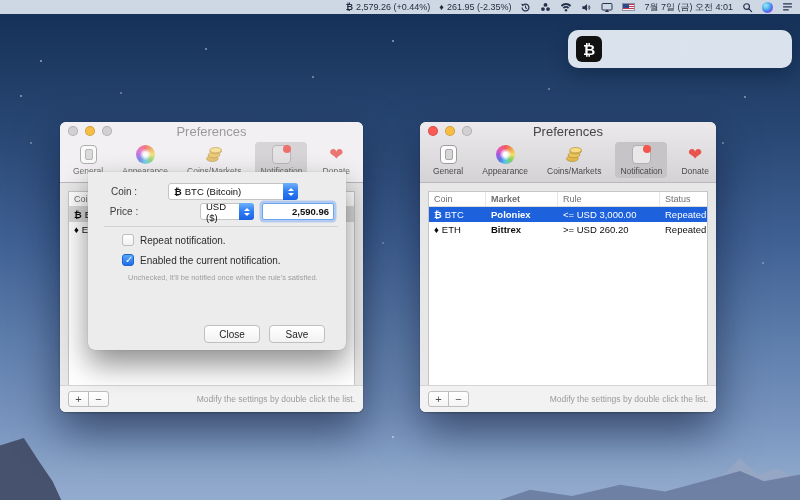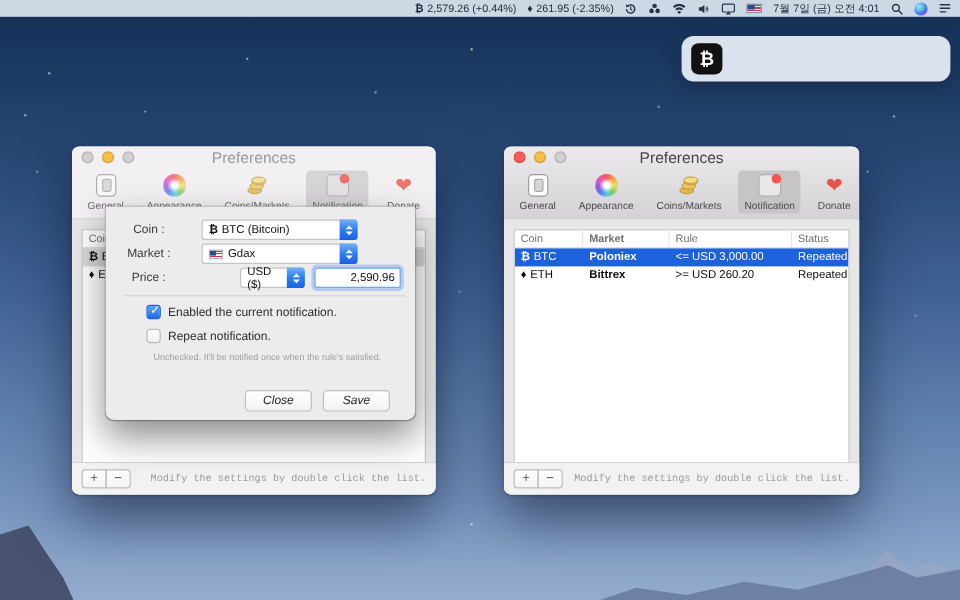--- a/index.html
+++ b/index.html
@@ -97,50 +97,50 @@
   .win-right .trow.selected { background:#1d61dd; color:#fff; }
   .win-left  .trow.selected { background:#d9d9d9; }
 
   .bottombar { position:absolute; left:0; right:0; bottom:0; height:27px; background:#f2f2f2;
     border-top:1px solid #d4d4d4; border-radius:0 0 6px 6px; display:flex; align-items:center; padding:0 8px; }
   .seg { display:flex; }
   .segbtn { width:21px; height:16px; background:linear-gradient(#fff,#f4f4f4); border:1px solid #bdbdbd;
     display:flex; align-items:center; justify-content:center; font-size:11px; color:#4e4e4e; }
   .segbtn:first-child { border-radius:3px 0 0 3px; }
   .segbtn:last-child { border-radius:0 3px 3px 0; margin-left:-1px; }
-  .hint { margin-left:auto; font-size:8.5px; color:#9b9b9b;font-family:Liberation Mono, monospace; }
+  .hint { margin-left:auto; font-size:8.5px; color:#9b9b9b; }
 
   
   .sheet { position:absolute; left:28px; top:50px; width:258px; height:178px; background:#ececec;
     border-radius:0 0 7px 7px; box-shadow:0 14px 30px rgba(0,0,0,.45), 0 0 1px rgba(0,0,0,.35);
     padding-top:11px; z-index:5; }
   .frow { display:flex; align-items:center; height:17px; margin-bottom:3px; }
   .flabel { width:72px; text-align:center; margin-right:8px; font-size:10px; color:#3a3a3a; flex:0 0 auto; }
   .popup { position:relative; height:17px; width:130px; background:#fff; border:1px solid #c4c4c4; border-radius:3px;
     display:flex; align-items:center; padding:0 18px 0 5px; font-size:9.5px; color:#101010; }
   .popup-sm { width:54px;margin-left:32px; }
   .stepper { position:absolute; right:-1px; top:-1px; bottom:-1px; width:15px; border-radius:0 3px 3px 0;
     background:linear-gradient(#6fb2fa,#2f7ef2 48%,#1a62e6); display:flex; flex-direction:column;
     align-items:center; justify-content:center; gap:2px; }
   .arr-up { width:0; height:0; border-left:3px solid transparent; border-right:3px solid transparent; border-bottom:3.5px solid #fff; }
   .arr-dn { width:0; height:0; border-left:3px solid transparent; border-right:3px solid transparent; border-top:3.5px solid #fff; }
   .mini-flag { width:12px; height:8px; margin-right:4px; position:relative; flex:0 0 auto;
     background:repeating-linear-gradient(180deg,#c7344a 0 1px,#f4f4f4 1px 2px); border:0.5px solid #b6b6b6; }
   .mini-flag::after { content:""; position:absolute; left:0; top:0; width:5px; height:4px; background:#2c4a8c; }
   .pricefield { width:72px; height:17px; margin-left:8px; background:#fff; border:1px solid #6aa5f0; border-radius:2px;
     box-shadow:0 0 0 2.5px rgba(110,160,245,.45); font-size:9.5px; text-align:right; padding:0 4px;
-    color:#101010; font-family:inherit; }
+    color:#101010; font-family:inherit;font-weight:bold; }
   .divider { height:1px; background:#d3d3d3; margin:6px 8px 7px 16px; }
   .chkrow { display:flex; align-items:center; gap:6px; margin:0 0 8px 34px; font-size:10px; color:#2c2c2c; }
   .chk { width:12px; height:12px; border-radius:3px; border:1px solid #bdbdbd; background:linear-gradient(#fff,#f1f1f1);
     position:relative; flex:0 0 auto; }
   .chk.checked { background:linear-gradient(#5aa9f8,#1f6ceb); border-color:#1e63d6; }
   .chk.checked::after { content:"✓"; position:absolute; left:2px; top:-1px; color:#fff; font-size:10px; }
   .help { margin:-2px 0 0 40px; font-size:7.5px; color:#9e9e9e; line-height:1.55; }
-  .sheetbtns { position:absolute; right:21px; bottom:7px; display:flex; gap:9px;font-style:italic; }
+  .sheetbtns { position:absolute; right:21px; bottom:7px; display:flex; gap:9px; }
   .btn { width:56px; height:18px; background:linear-gradient(#fff,#f2f2f2); border:1px solid #bfbfbf; border-radius:4px;
     font-size:10px; color:#1f1f1f; display:flex; align-items:center; justify-content:center; }
 </style>
 </head>
 <body>
 
 <div class="stars"></div>
 <div class="mountain mtn-left"></div>
 <div class="mountain mtn-right-snow"></div>
 <div class="mountain mtn-right"></div>
@@ -315,49 +315,38 @@
       <div class="popup">
         <span class="coin-sym">₿</span>
         <span>BTC (Bitcoin)</span>
         <span class="stepper">
             <span class="arr-up"></span>
             <span class="arr-dn"></span>
           </span>
       </div>
     </div>
     <div class="frow">
-      <span class="flabel">Market :</span>
-      <div class="popup">
-        <span class="mini-flag"></span>
-        <span>Gdax</span>
-        <span class="stepper">
-            <span class="arr-up"></span>
-            <span class="arr-dn"></span>
-          </span>
-      </div>
-    </div>
-    <div class="frow">
       <span class="flabel">Price :</span>
       <div class="popup popup-sm">
         <span>USD ($)</span>
         <span class="stepper">
             <span class="arr-up"></span>
             <span class="arr-dn"></span>
           </span>
       </div>
       <input class="pricefield" readonly="" value="2,590.96" style="">
     </div>
     <div class="divider"></div>
     <div class="chkrow">
+      <span class="chk"></span>
+      <span>Repeat notification.</span>
+    </div>
+    <div class="chkrow">
       <span class="chk checked"></span>
       <span>Enabled the current notification.</span>
-    </div>
-    <div class="chkrow">
-      <span class="chk"></span>
-      <span>Repeat notification.</span>
     </div>
     <div class="help">
       <div>Unchecked, It'll be notified once when the rule's satisfied.</div>
     </div>
     <div class="sheetbtns">
       <div class="btn">Close</div>
       <div class="btn">Save</div>
     </div>
   </div>
 </div>

